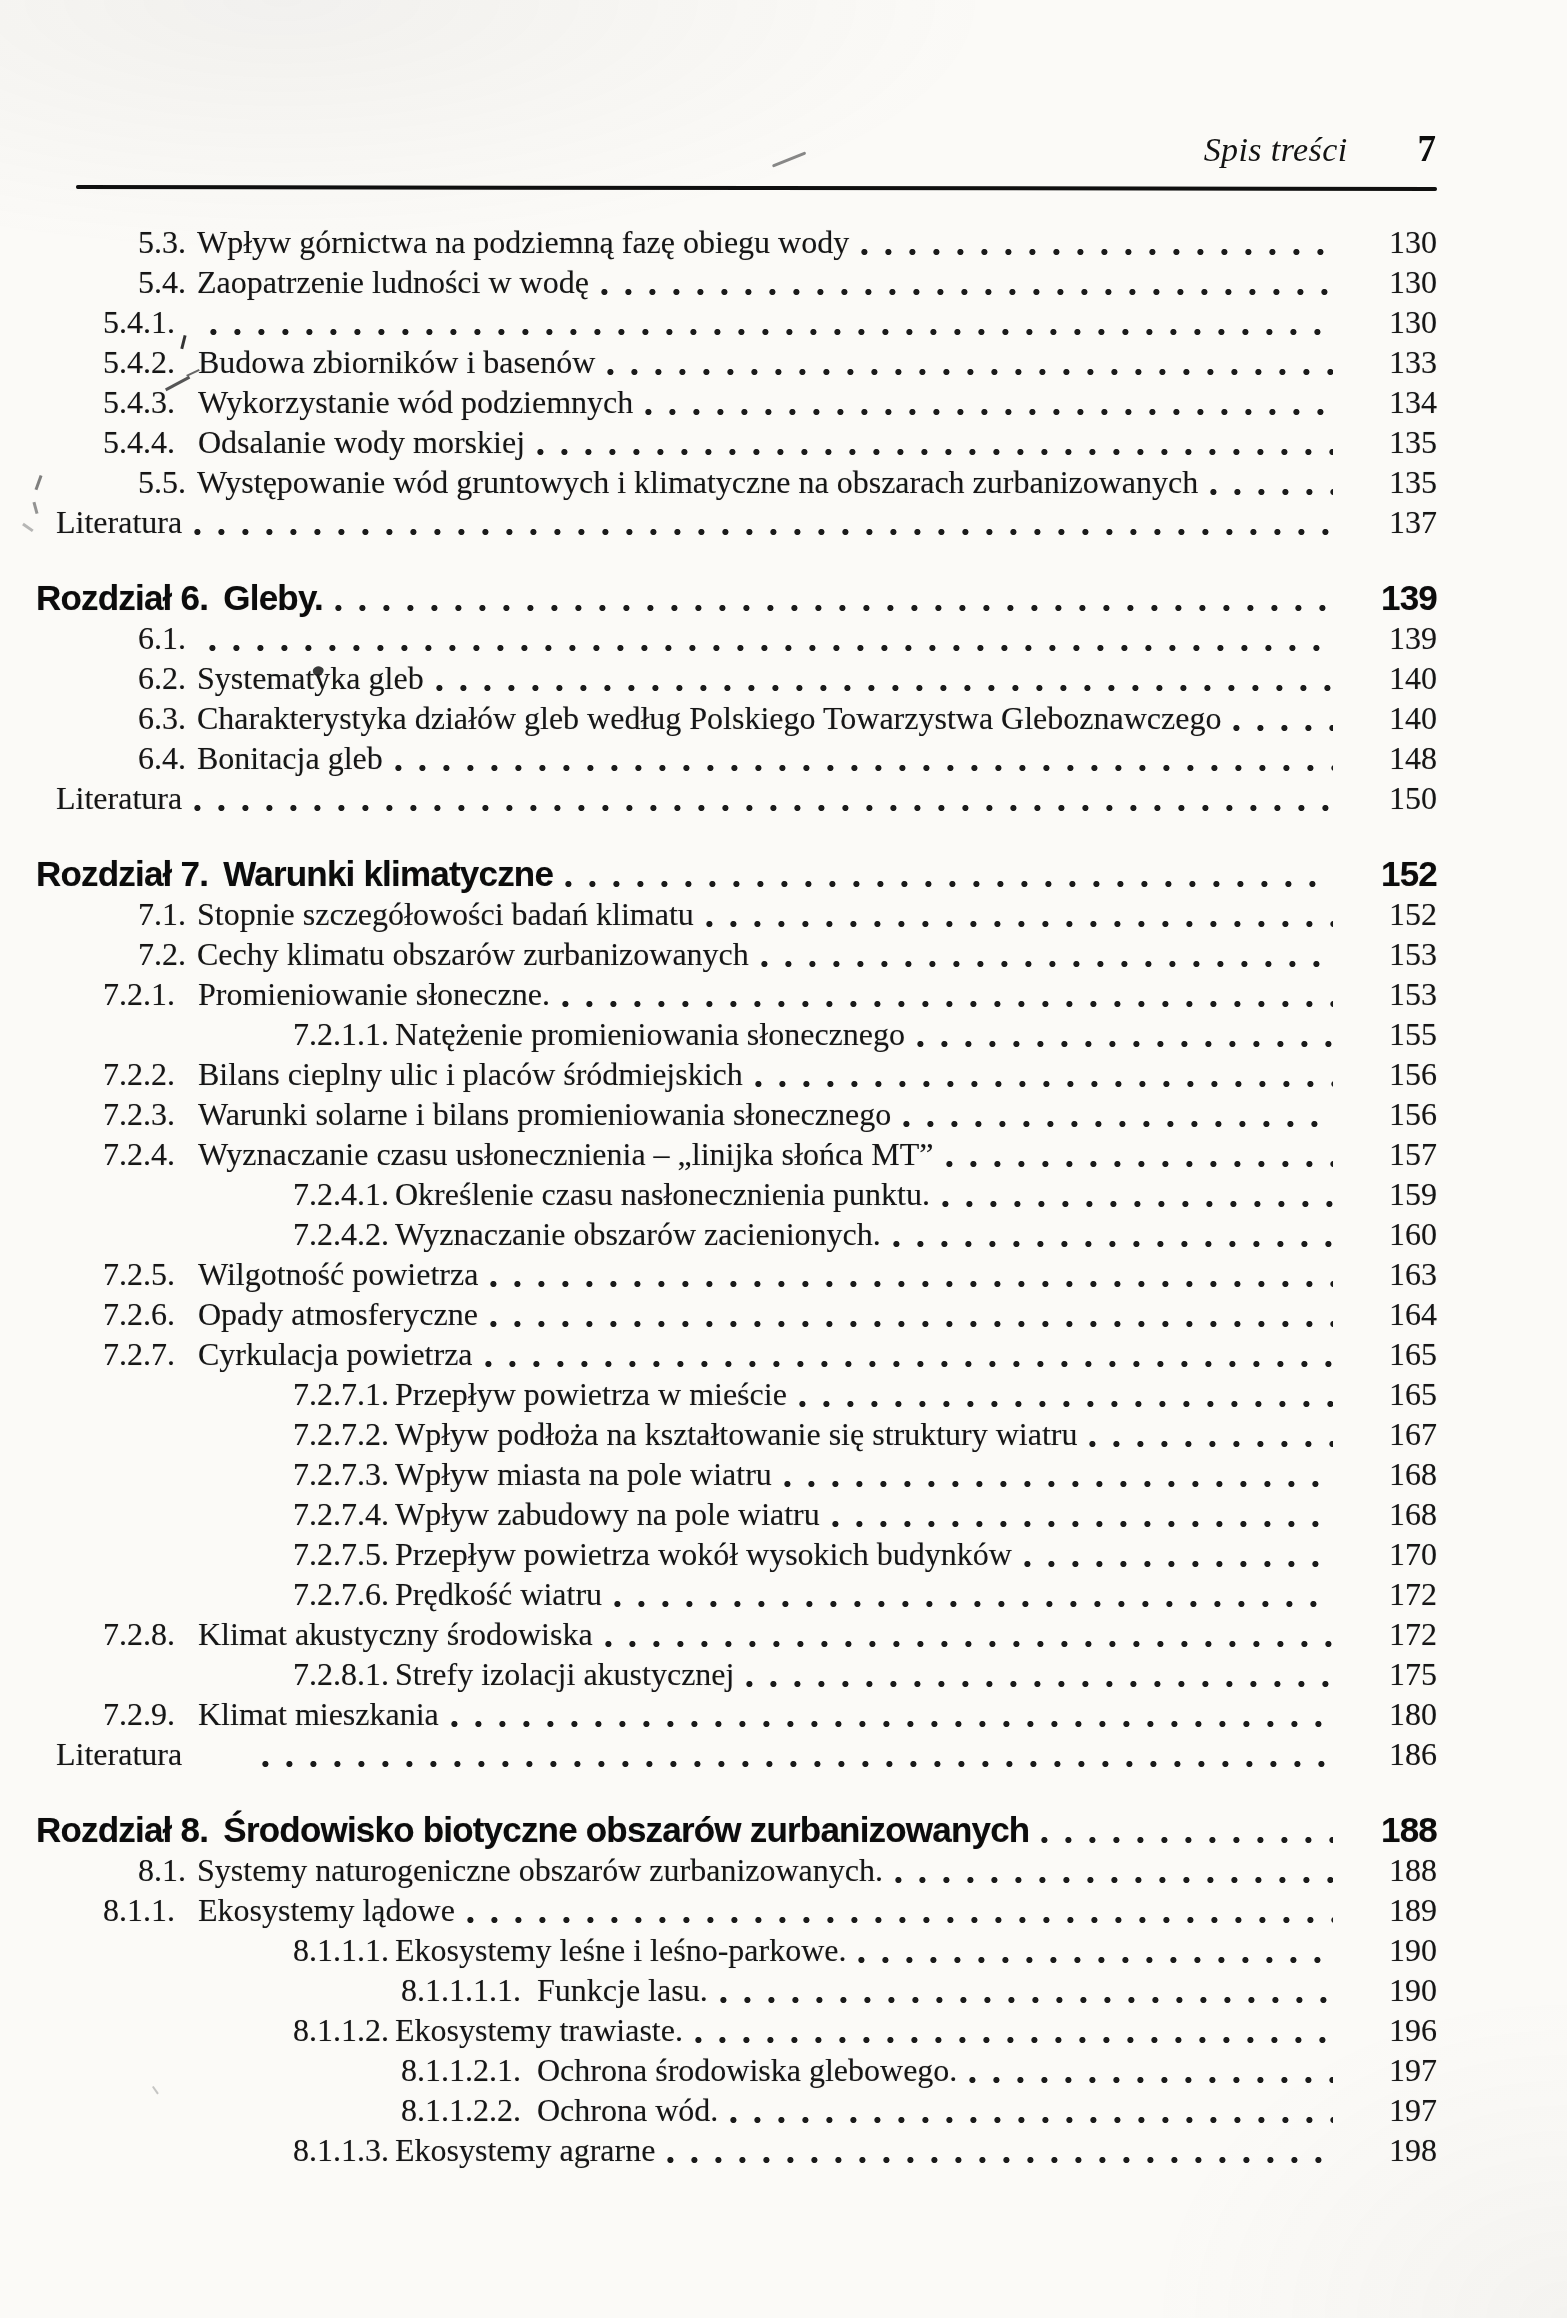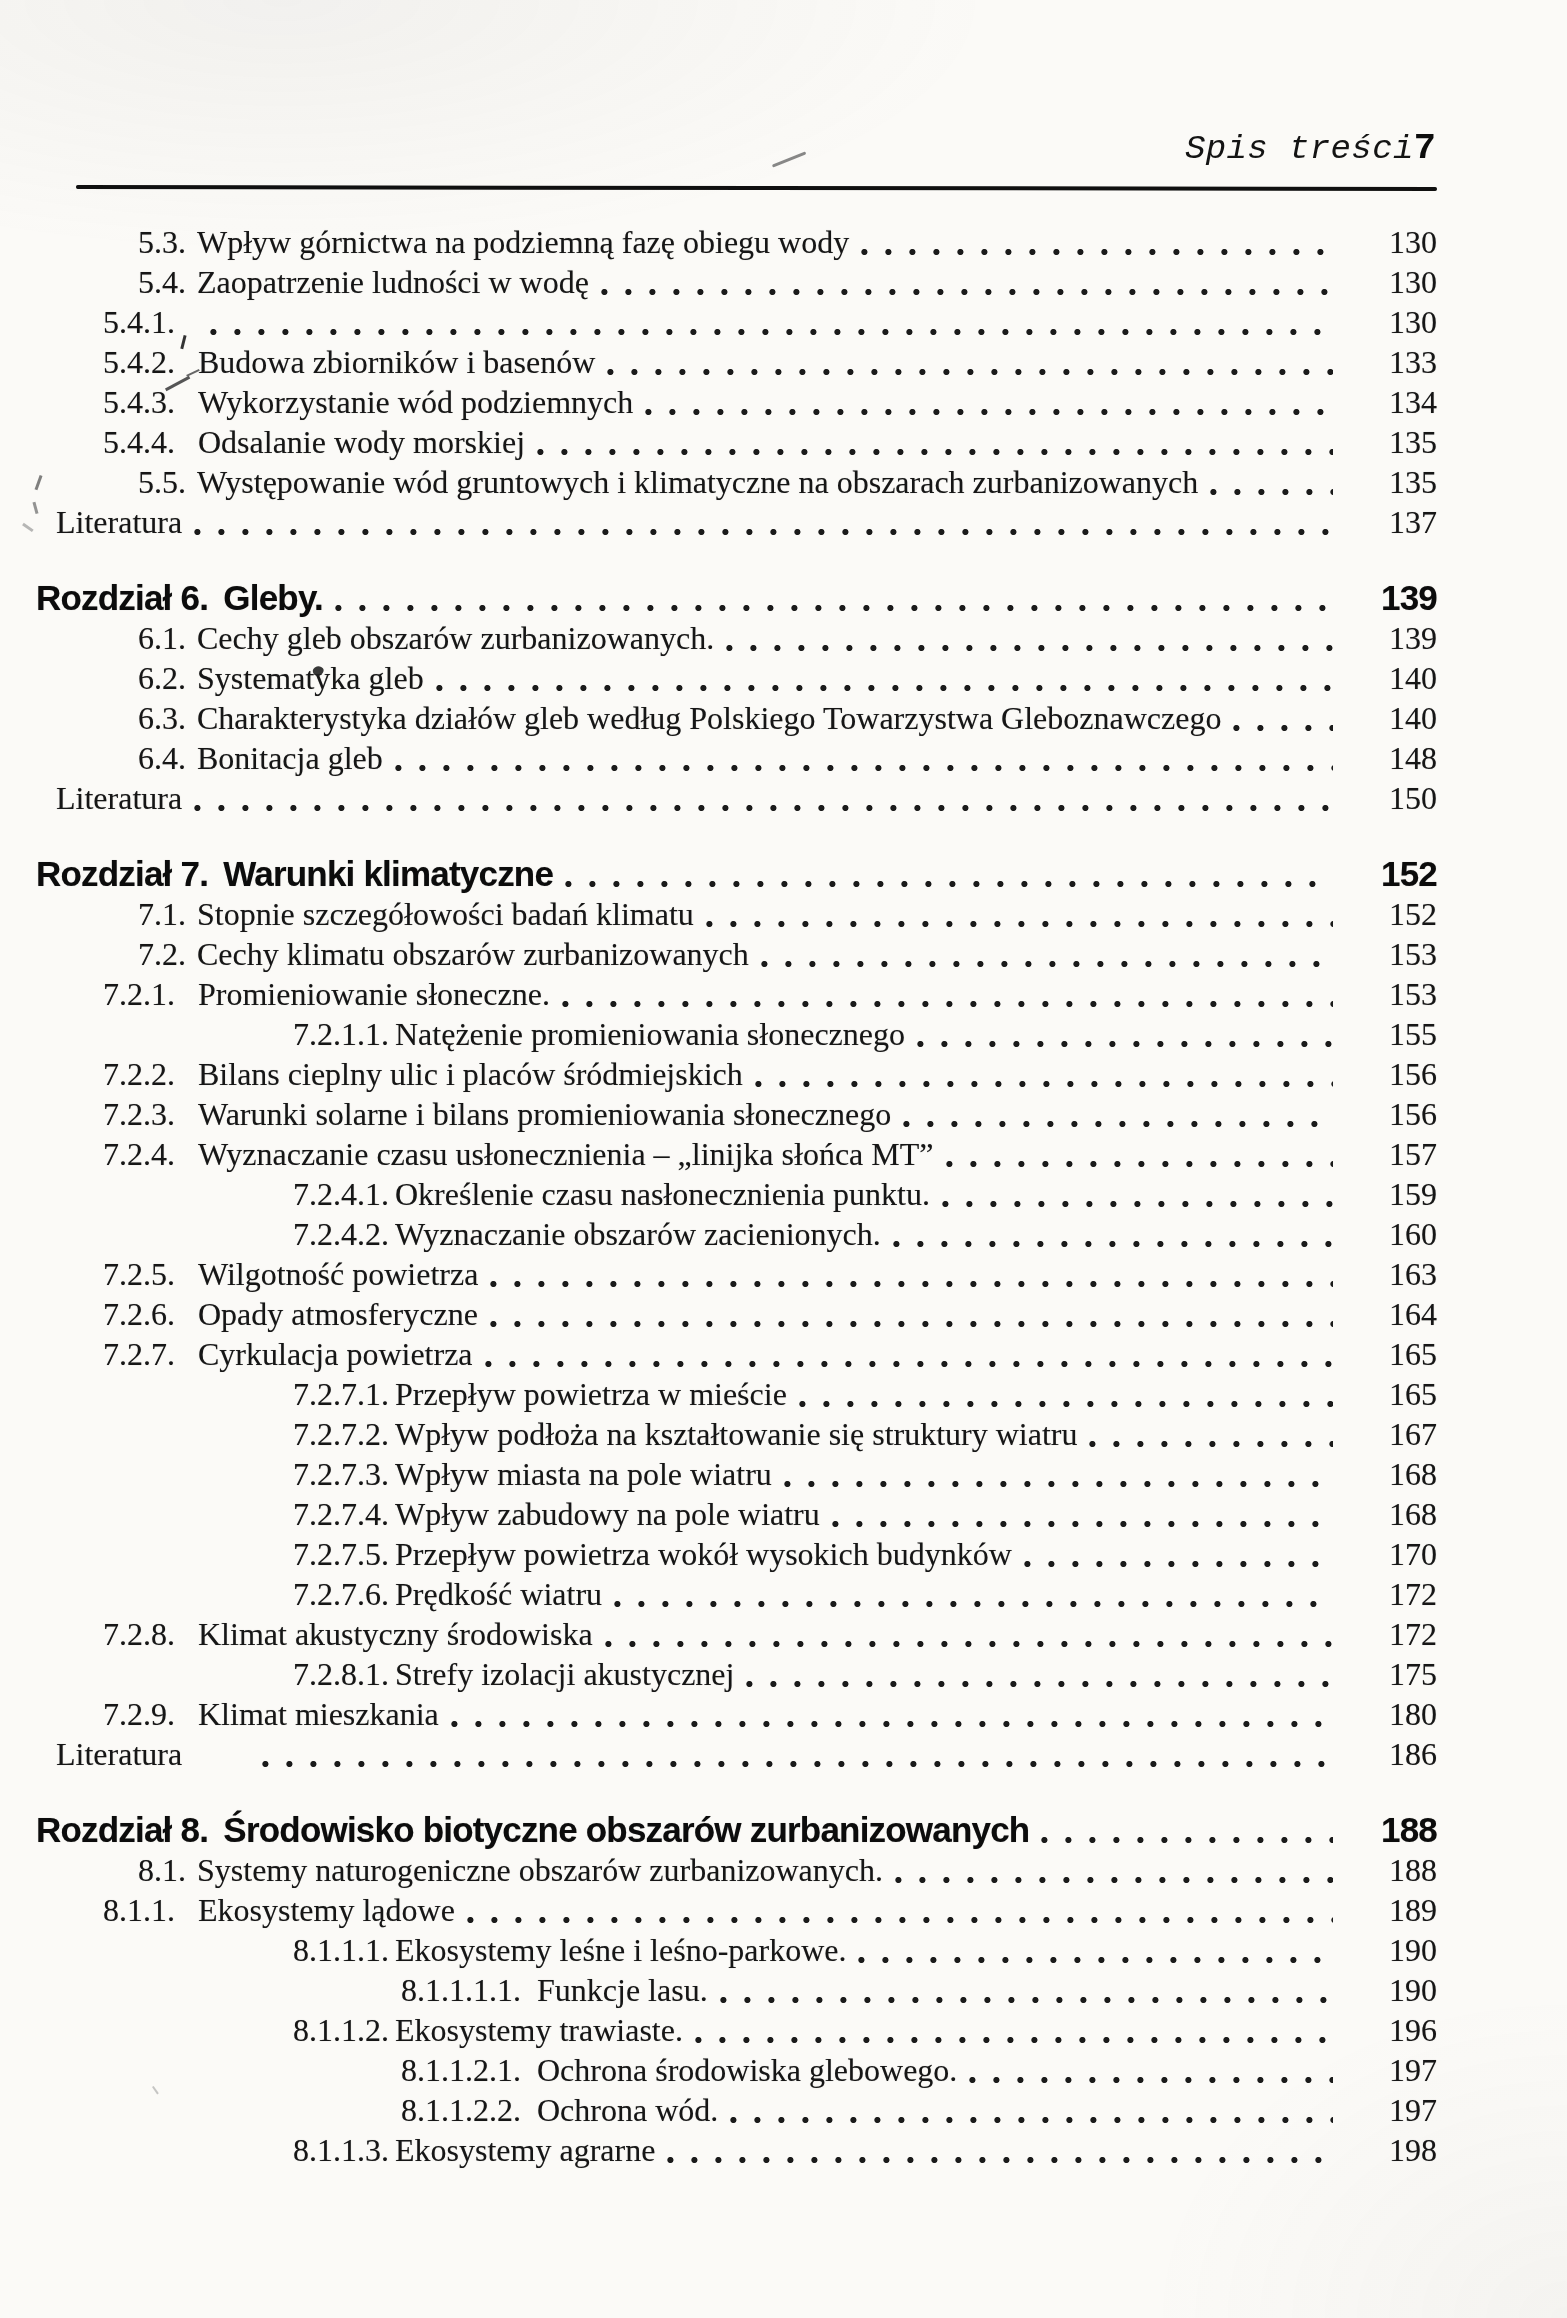--- a/index.html
+++ b/index.html
@@ -9,22 +9,22 @@
       radial-gradient(1188px 424px at 18% 0%, rgba(120,120,118,0.07), rgba(0,0,0,0) 60%),
       radial-gradient(764px 594px at 100% 100%, rgba(120,120,118,0.05), rgba(0,0,0,0) 55%),
       #fbfaf7;
     font-family:"Liberation Serif", serif;
     color:#161616;
   }
   .page{position:absolute;inset:0;}
   
   .running-header{
     position:absolute;top:127px;left:0;right:132px;
-    display:flex;justify-content:flex-end;align-items:baseline;
-    font-family:Liberation Mono, monospace;
+    display:flex;justify-content:flex-end;align-items:baseline;gap:70px;
+    font-family:Liberation Serif, serif;
   }
   .header-title{font-style:italic;font-size:34px;letter-spacing:0.4px;color:#141414;}
   .header-pagenum{font-weight:bold;font-size:37px;color:#0d0d0d;}
   .header-rule{
     position:absolute;top:186px;left:76px;width:1361px;height:4.2px;
     background:#101010;border-radius:1.7px;transform:rotate(0.08deg);
   }
   
   .toc{position:absolute;top:222px;left:0;right:131px;}
   .row{
@@ -125,21 +125,20 @@
         <span class="pagenum">137</span>
       </div>
       <div class="row lvl-ch">
         <span class="num">Rozdział 6.</span>
         <span class="title">Gleby.</span>
         <span class="leader"></span>
         <span class="pagenum">139</span>
       </div>
       <div class="row lvl-1">
         <span class="num">6.1.</span>
-        <span class="title">Cechy gleb obszarów zurbanizowanych.</span>
         <span class="leader"></span>
         <span class="pagenum">139</span>
       </div>
       <div class="row lvl-1">
         <span class="num">6.2.</span>
         <span class="title">Systematyka gleb</span>
         <span class="leader"></span>
         <span class="pagenum">140</span>
       </div>
       <div class="row lvl-1">

